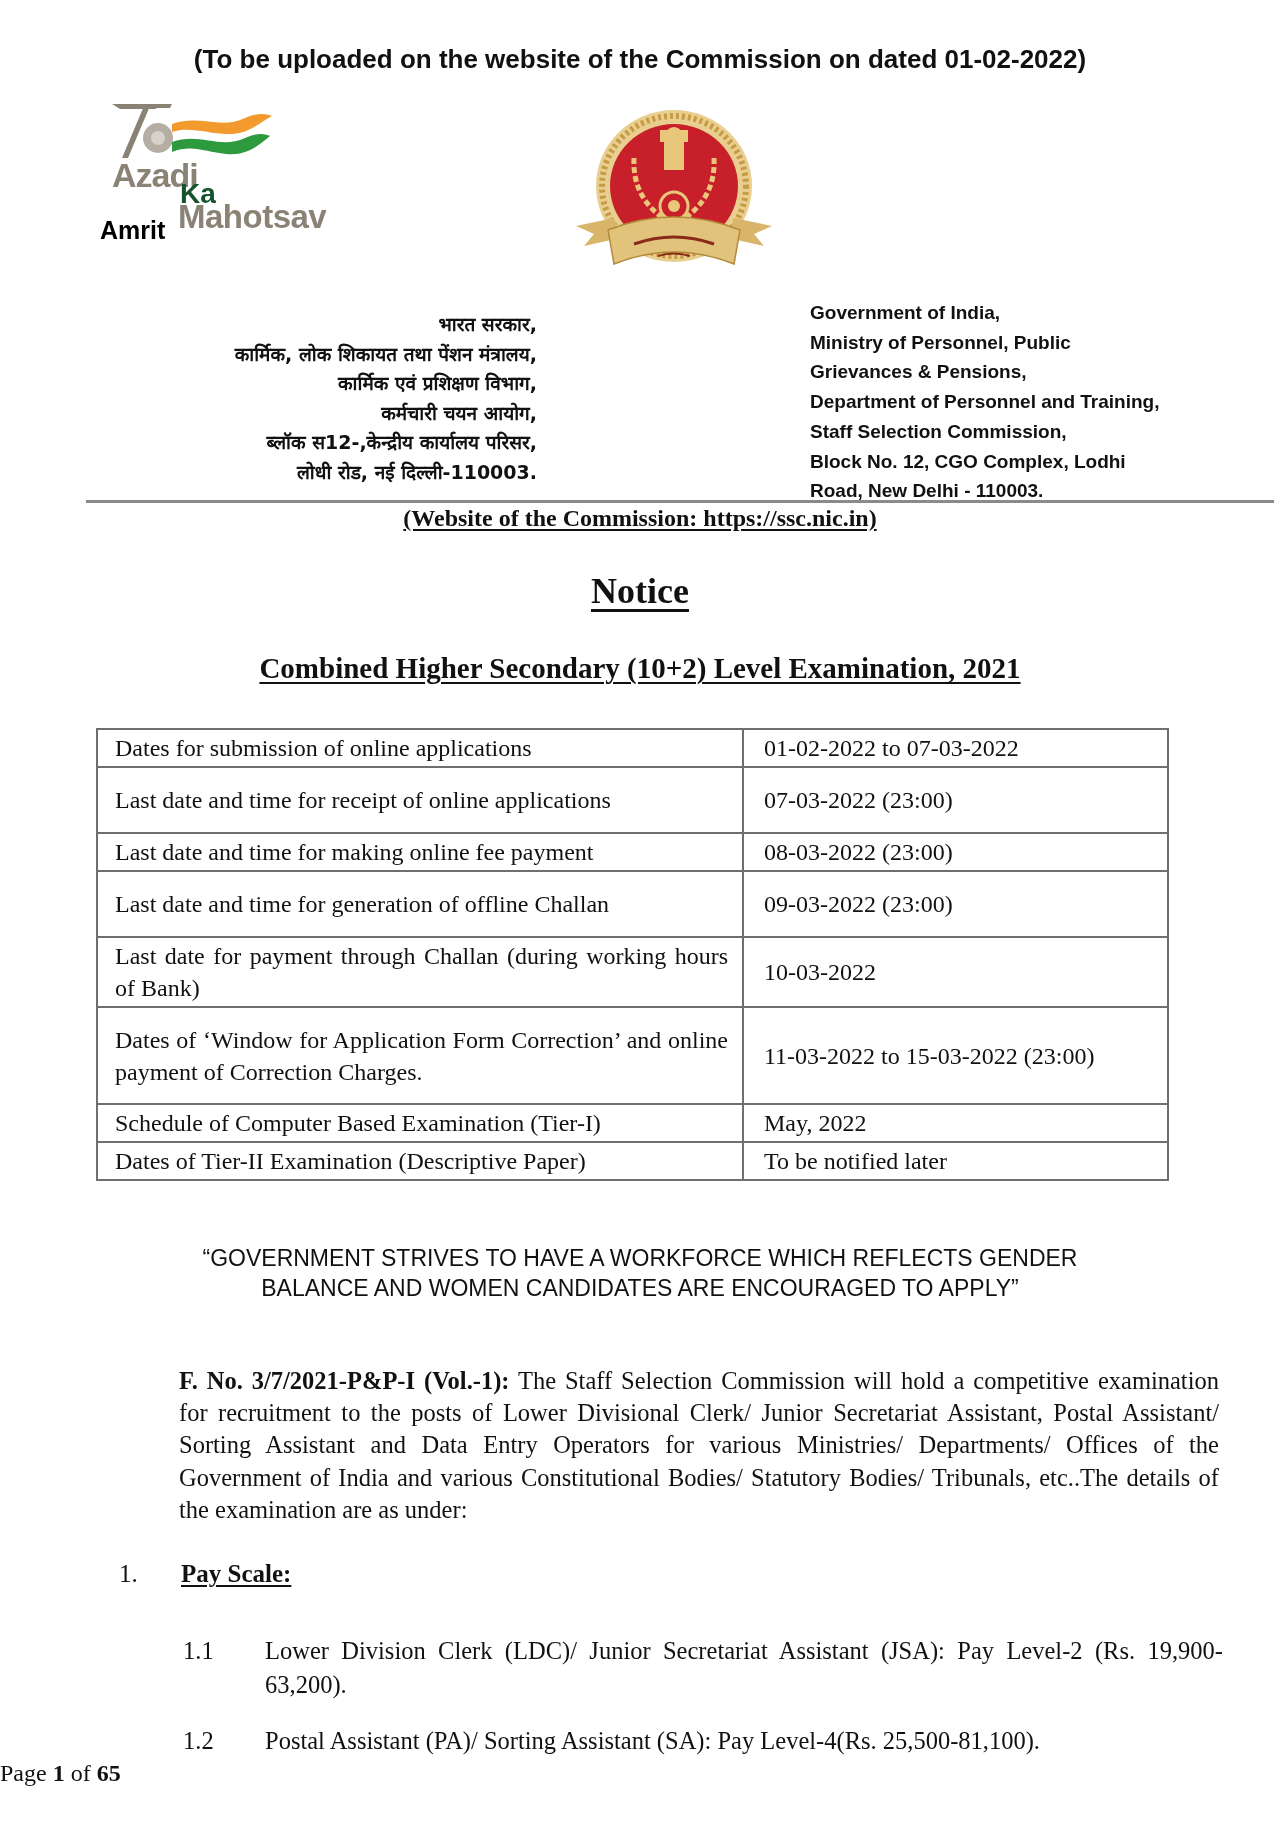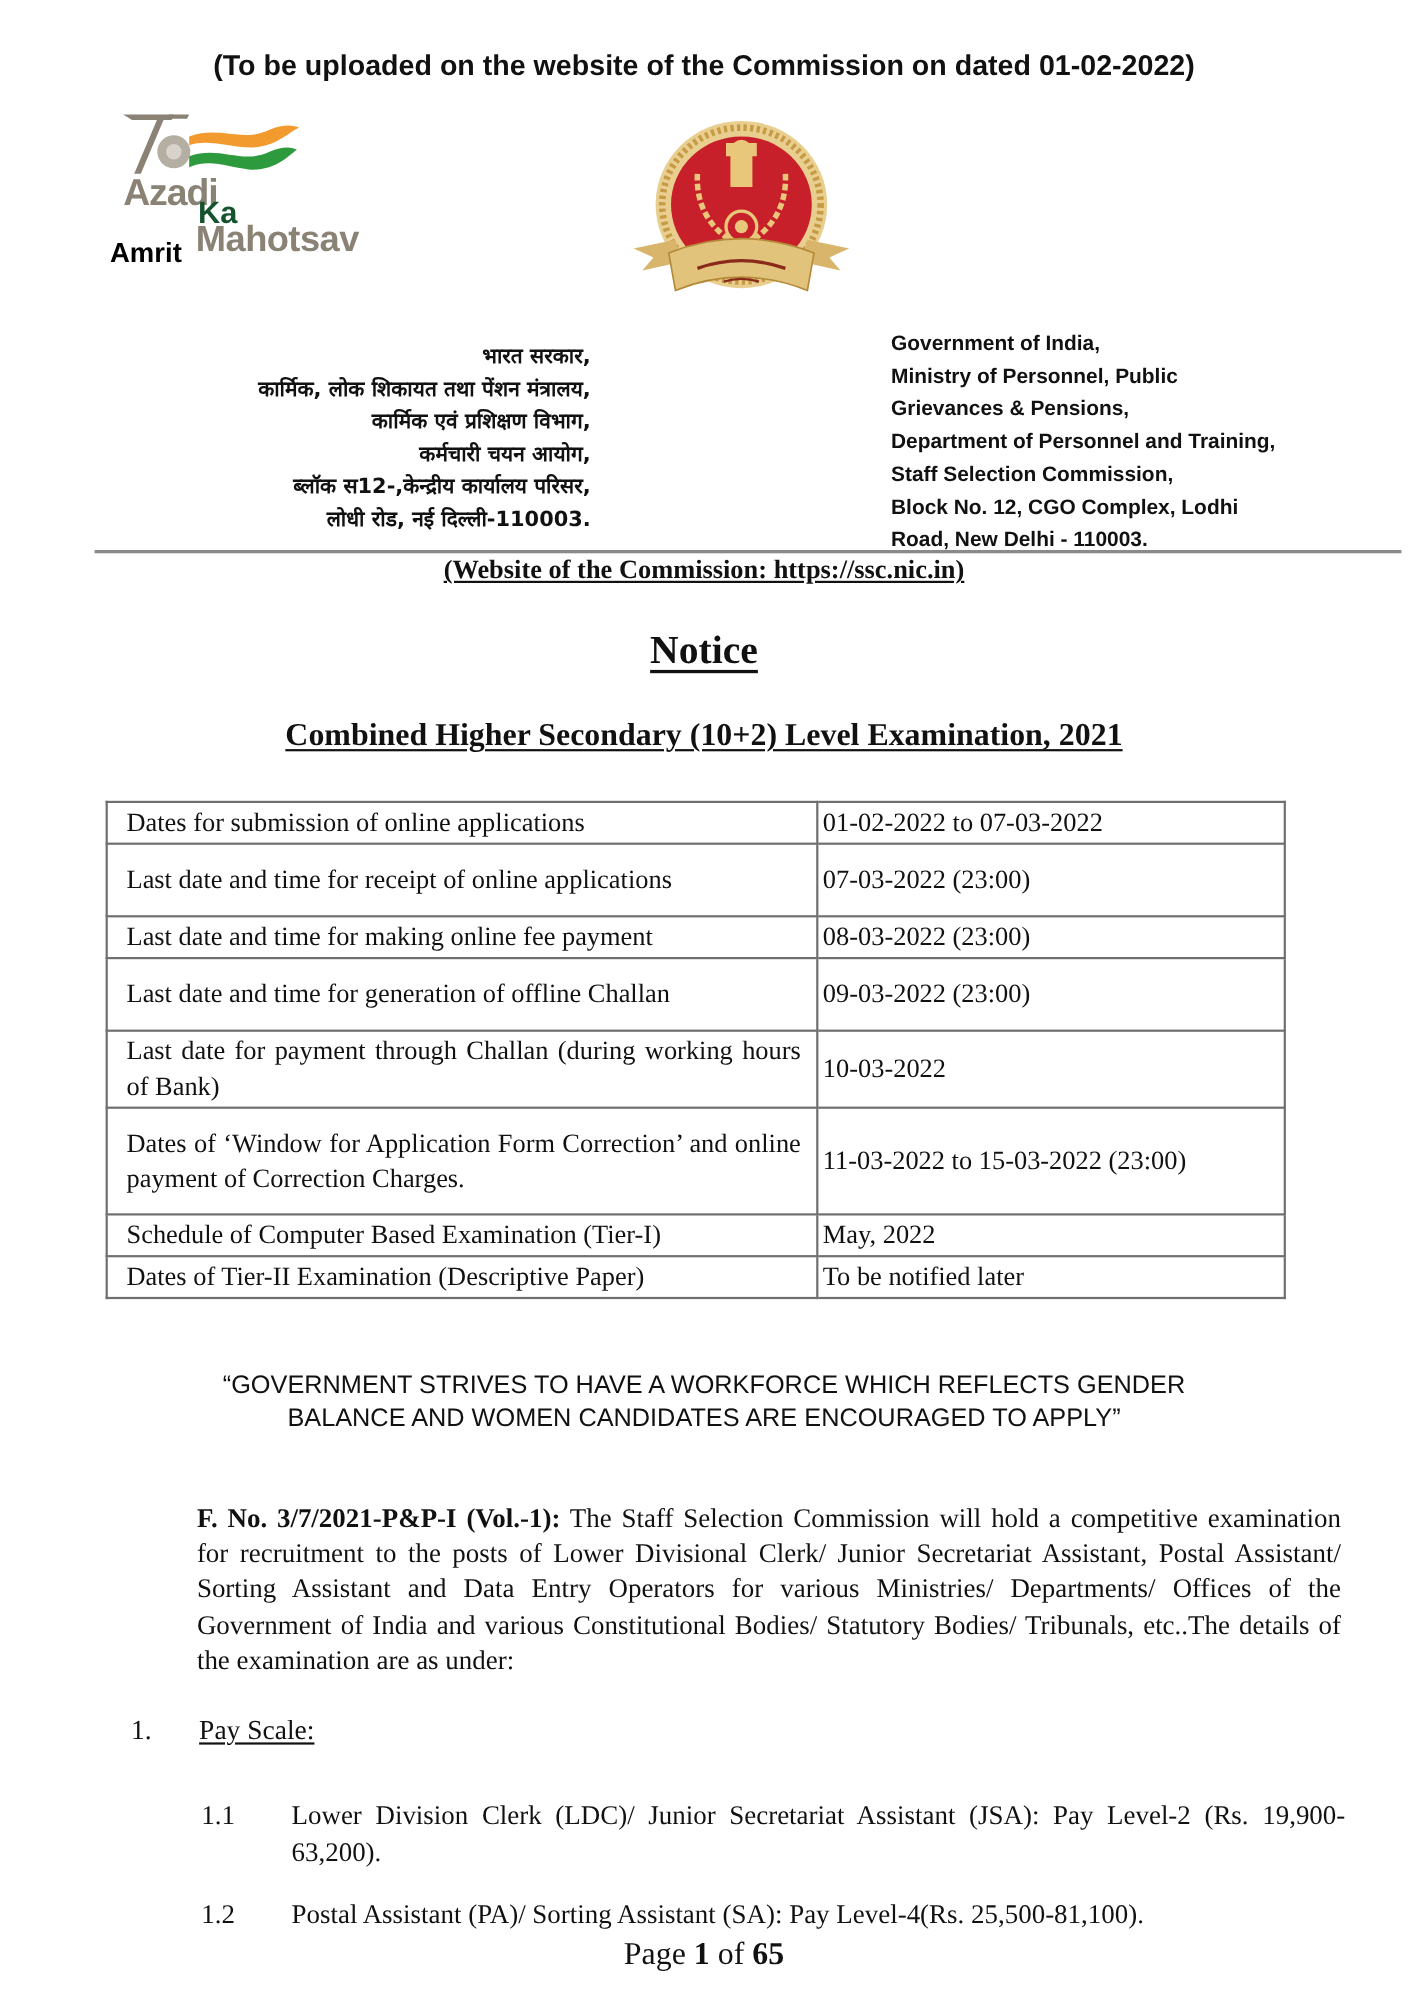--- a/index.html
+++ b/index.html
@@ -29,38 +29,38 @@
 
   #notice-title { top: 570px; left: 0; width: 1280px; text-align: center; font-size: 36px; font-weight: bold; }
   #notice-title span { text-decoration: underline; text-decoration-thickness: 3px; text-underline-offset: 6px; }
 
   #exam-title { top: 652px; left: 0; width: 1280px; text-align: center; font-size: 29px; font-weight: bold; }
   #exam-title span { text-decoration: underline; text-decoration-thickness: 2px; text-underline-offset: 4px; }
 
   #schedule-table { top: 728px; left: 96px; width: 1073px; border-collapse: collapse; font-size: 24px; font-weight: normal; }
   #schedule-table td { border: 2px solid #6f6f6f; padding: 2px 14px 2px 17px; vertical-align: middle; line-height: 32px; }
   #schedule-table td.c1 { width: 613px; text-align: justify; text-align-last: left; }
-  #schedule-table td.c2 { padding-left: 4px; }
+  #schedule-table td.c2 { padding-left: 20px; }
 
   #gender-quote { top: 1243px; left: 0; width: 1280px; text-align: center; font-size: 23px; line-height: 30px; }
 
   #intro-para { top: 1365px; left: 179px; width: 1040px; font-size: 24.5px; line-height: 32.2px; text-align: justify; }
   #intro-para b { font-weight: bold; }
 
   #pay-head { top: 1560px; left: 119px; font-size: 25px; }
   #pay-head .num { display: inline-block; width: 62px; }
-  #pay-head .lbl { font-weight: normal; text-decoration: underline; text-decoration-thickness: 2px; text-underline-offset: 3px; }
+  #pay-head .lbl { font-weight: bold; text-decoration: underline; text-decoration-thickness: 2px; text-underline-offset: 3px; }
 
   .sub-item { left: 183px; width: 1040px; font-size: 24.5px; line-height: 34px; }
   .sub-item .num { position: absolute; left: 0; }
   .sub-item .txt { display: block; margin-left: 82px; text-align: justify; }
   #item-1-1 { top: 1634px; }
   #item-1-2 { top: 1724px; }
 
-  #page-footer { top: 1760px; left: 0; width: 1280px; text-align: center; font-size: 29px; }
+  #page-footer { top: 1760px; left: 0; width: 1280px; font-size: 24px; }
   #page-footer b { font-weight: bold; }
 </style>
 </head>
 <body>
 
 <div id="upload-note" class="abs sans">(To be uploaded on the website of the Commission on dated 01-02-2022)</div>
 
 <div id="akam-logo" class="abs sans">
   <svg width="170" height="60" viewBox="0 0 170 60" style="position:absolute;left:10px;top:0;">
     <path d="M2 4 L48 4 L46 9 L10 9 Z" fill="#8a8275"></path>

